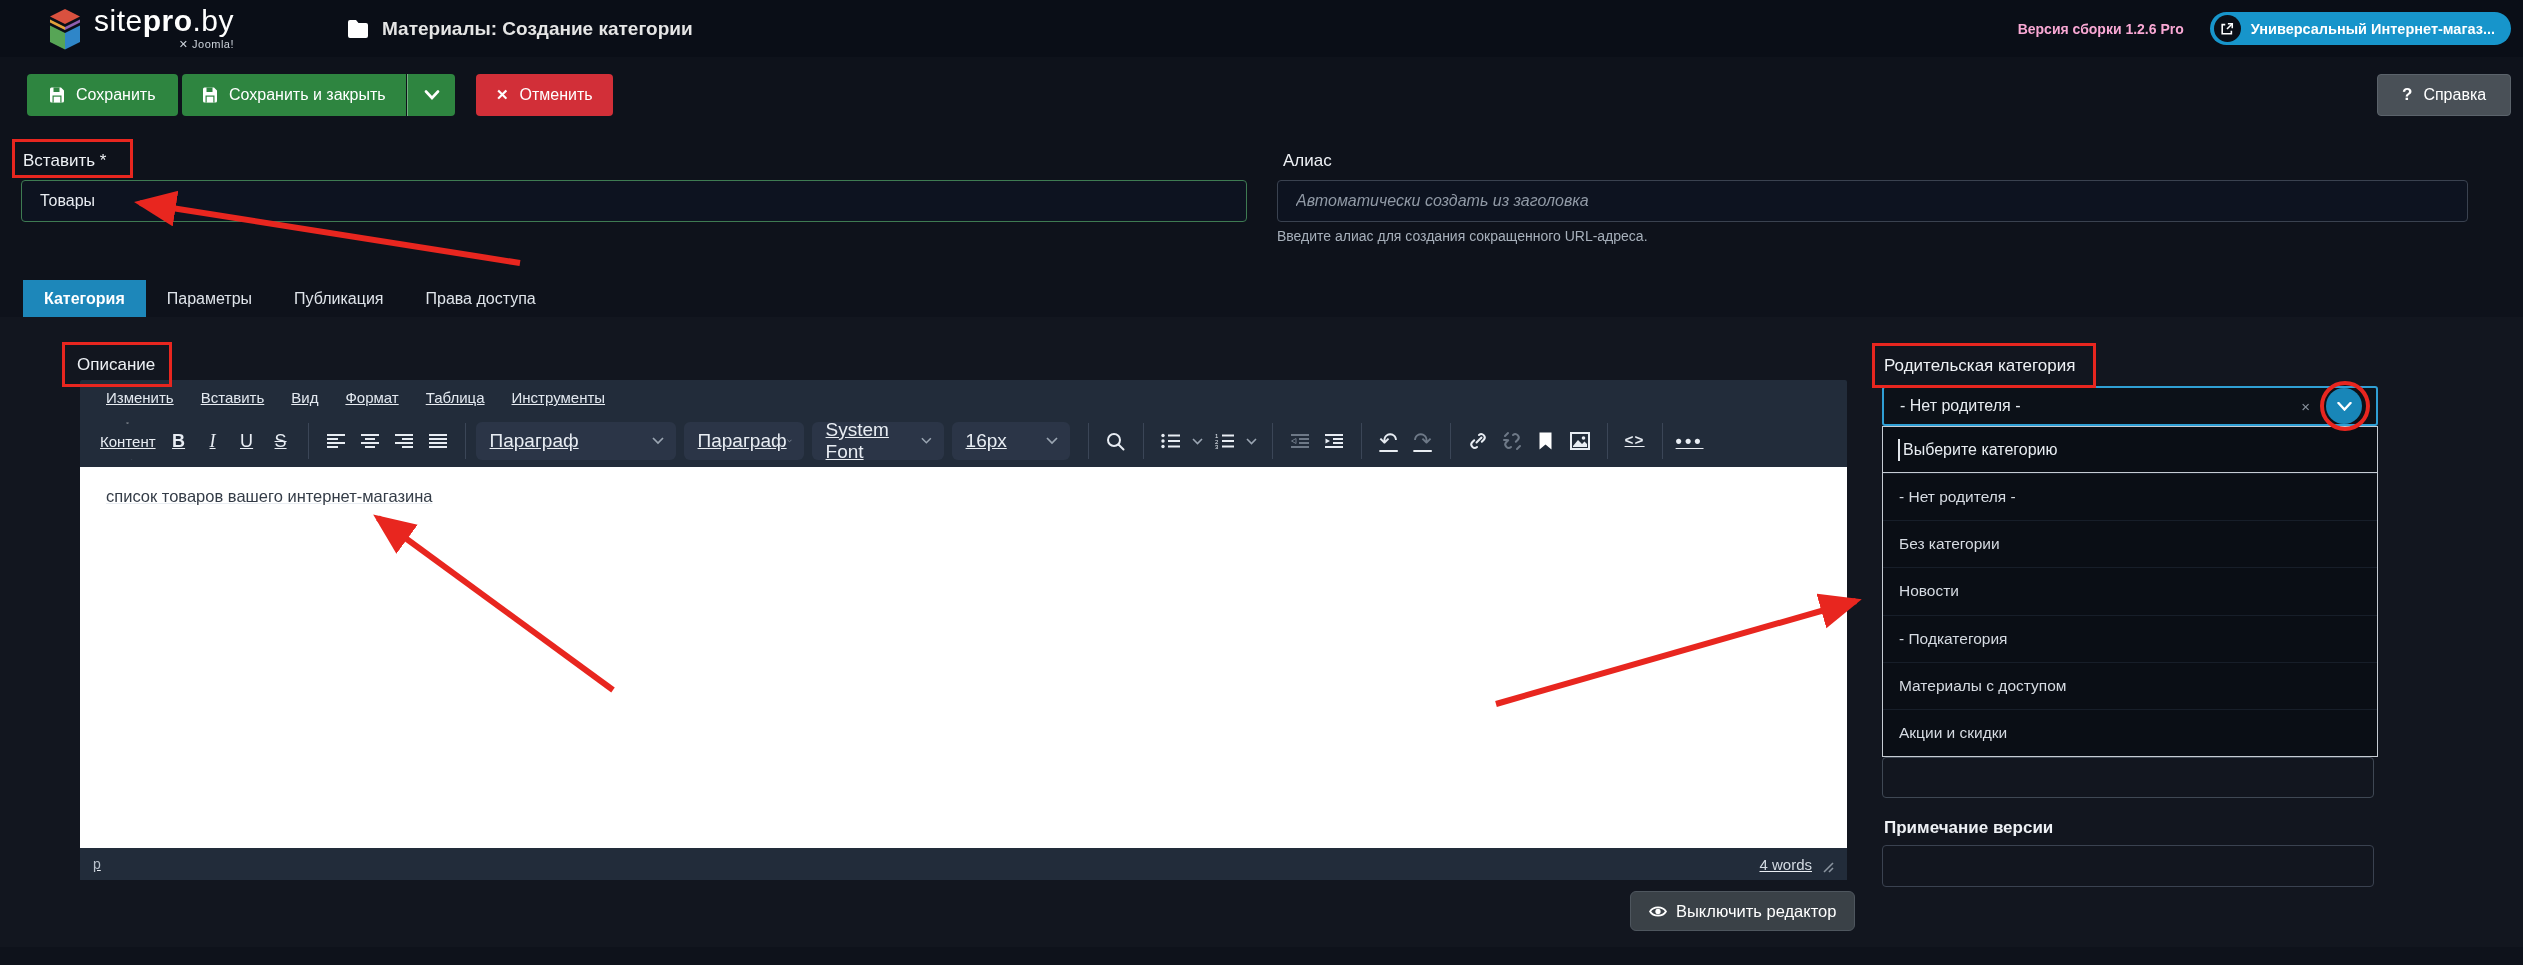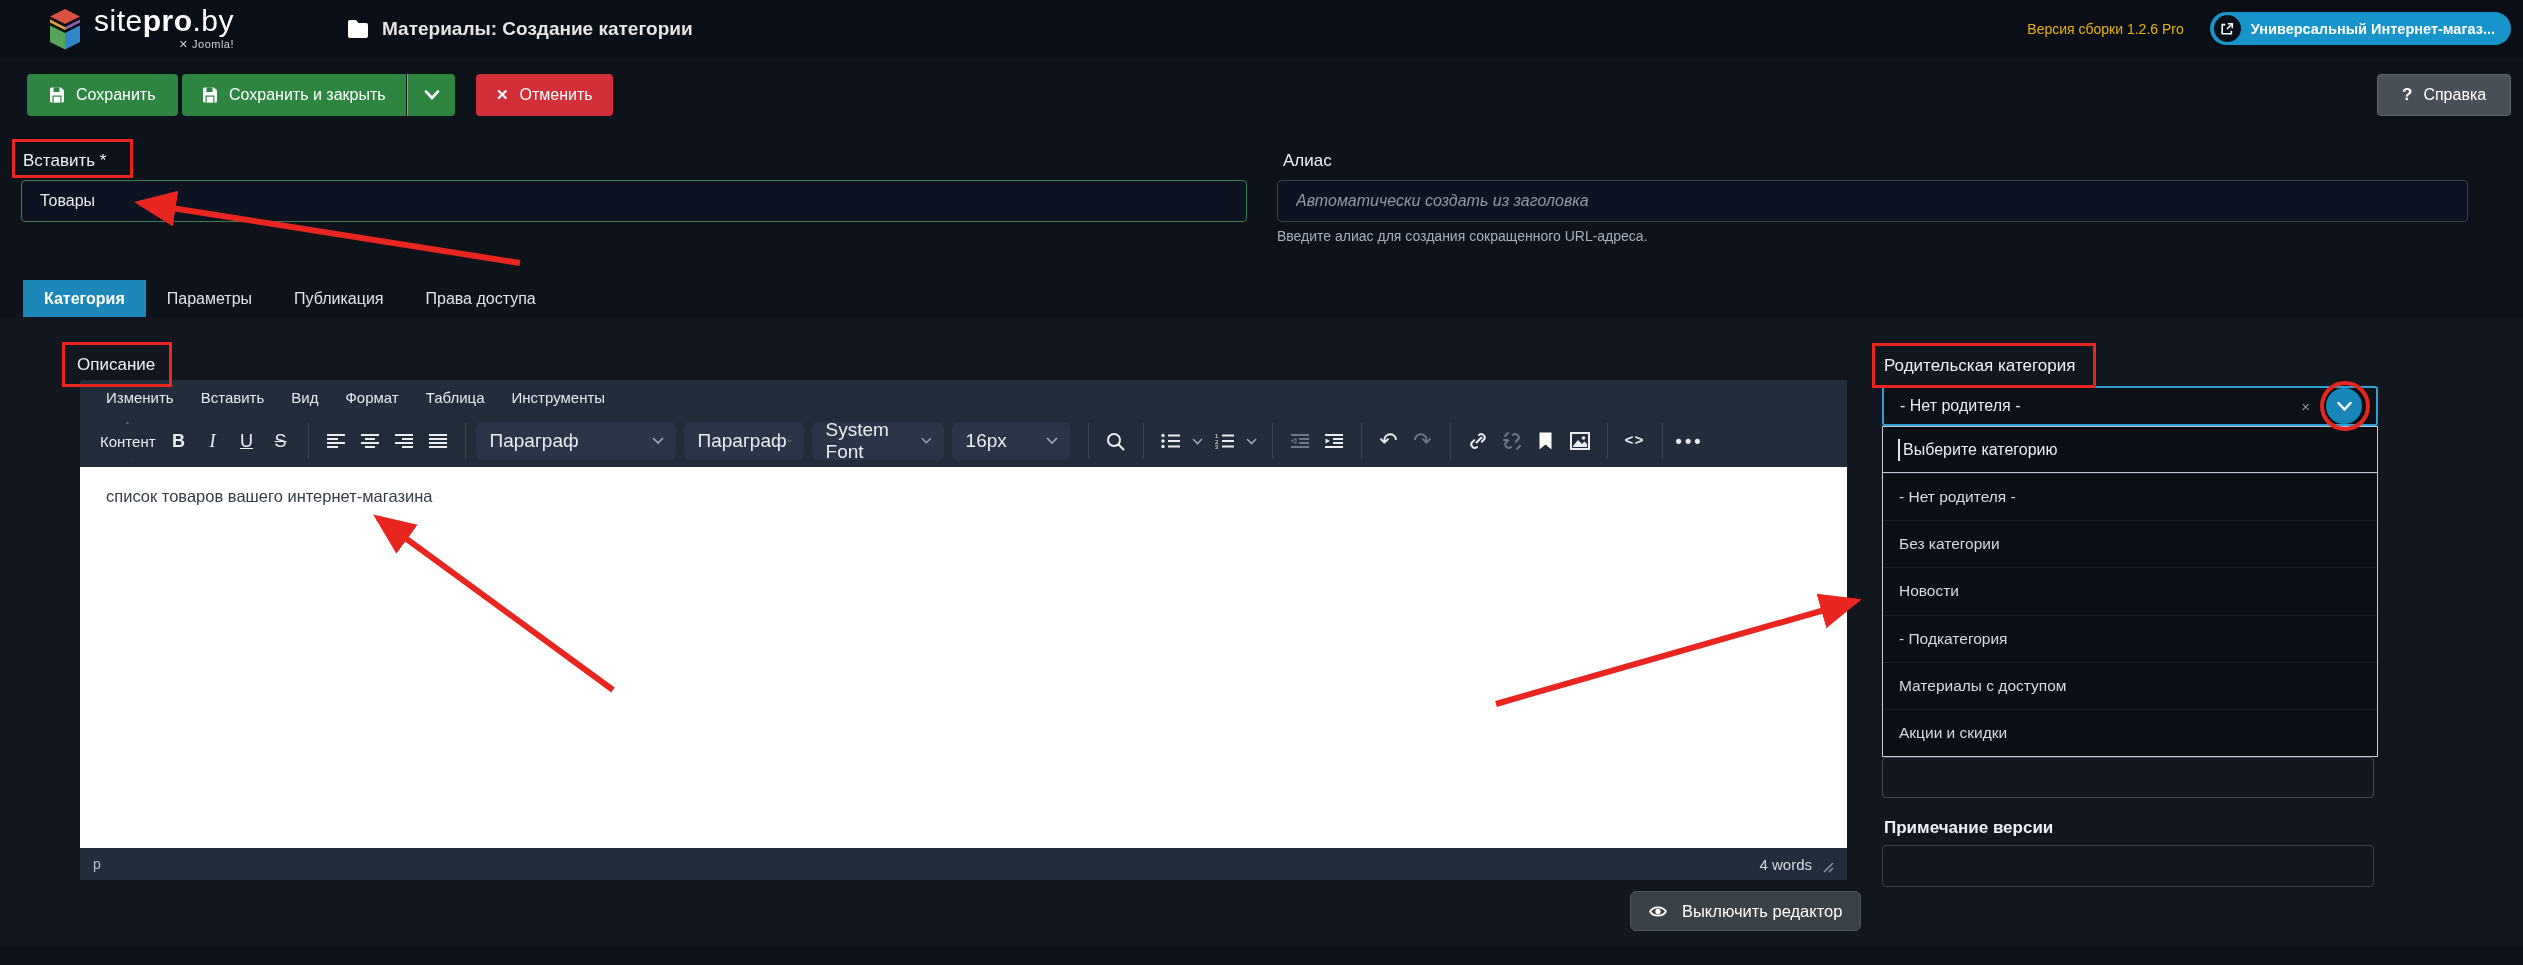--- a/index.html
+++ b/index.html
@@ -13,21 +13,21 @@
   .brand { display:flex; align-items:flex-start; gap:10px; margin-left:46px; cursor:pointer; }
   .brand-mark { width:38px; height:42px; margin-top:3px; }
   .brand-text { line-height:1; }
   .brand-main { font-size:30px; color:#ffffff; letter-spacing:.5px; }
   .brand-main .b-site { font-weight:400; }
   .brand-main .b-pro  { font-weight:700; }
   .brand-main .b-by   { font-weight:400; }
   .brand-sub { font-size:11px; color:#cdd3db; text-align:right; margin-top:3px; letter-spacing:.5px; }
   .page-title { display:flex; align-items:center; gap:13px; margin-left:113px; font-size:19px; font-weight:700; color:#e5e5e5; }
   .topbar-right { margin-left:auto; margin-right:12px; display:flex; align-items:center; gap:26px; }
-  .version { font-size:14px; color:#eab308; }
+  .version { font-size:14px; color:#f9a8d4;font-weight:bold; }
   .template-pill { display:flex; align-items:center; gap:10px; height:33px; padding:0 16px 0 4px;
                    background:#1795cb; border-radius:17px; color:#fff; font-size:14.5px; font-weight:700; cursor:pointer; }
   .pill-circle { width:27px; height:27px; border-radius:50%; background:#0b0f17; display:flex; align-items:center; justify-content:center; }
 
   
   .abtn { position:absolute; top:74px; height:42px; display:flex; align-items:center; gap:11px;
           border:none; border-radius:4px; color:#fff; font-size:16px; font-family:inherit; cursor:pointer; }
   .btn-save { left:27px; padding:0 22px; background:#2e8540; }
   .btn-saveclose { left:182px; padding:0 20px; background:#2e8540; border-radius:4px 0 0 4px; }
   .btn-caret { left:407px; width:48px; justify-content:center; background:#2e8540;
@@ -51,21 +51,21 @@
   
   .tabs { position:absolute; left:23px; top:280px; height:37px; display:flex; }
   .tab { display:flex; align-items:center; padding:0 21px; font-size:16px; color:#dfe4ea; cursor:pointer; }
   .tab.active { background:#1d87ba; color:#fff; font-weight:700; }
   .panel-bg { position:absolute; left:0; top:317px; width:2523px; height:630px; background:#12161f; }
 
   .lbl-desc { left:77px; top:355px; }
 
   
   .editor { position:absolute; left:80px; top:380px; width:1767px; height:500px;
-            background:#222c3a; border-radius:2px; display:flex; flex-direction:column; }
+            background:#222c3a; border-radius:2px; display:flex; flex-direction:column;text-decoration:underline; }
   .ed-menubar { height:35px; display:flex; align-items:center; gap:27px; padding-left:26px;
                 font-size:15px; color:#e3e9f0; }
   .ed-menubar span { cursor:pointer; }
   .ed-toolbar { height:52px; display:flex; align-items:center; padding:0 14px; color:#e8edf3; }
   .tb { display:flex; align-items:center; justify-content:center; min-width:34px; height:38px;
         cursor:pointer; font-size:18px; border-radius:4px;flex-direction:column; }
   .tb.muted { color:#6e7987; }
   .tb.muted svg * { stroke:#6e7987 !important; fill:none; }
   .sep { width:1px; height:36px; background:#3b4657; margin:0 10px; }
   .tb-bold { font-weight:800; } .tb-italic { font-style:italic; font-family:"Liberation Serif",serif; }
@@ -74,21 +74,21 @@
                justify-content:space-between; padding:0 12px 0 14px; font-size:19px; cursor:pointer; margin-right:8px; }
   .cw1{width:200px;} .cw2{width:120px;} .cw3{width:132px;} .cw4{width:118px;}
   .small-chev { margin-left:7px; }
   .ed-content { flex:1; background:#ffffff; color:#343c47; font-size:16.5px; overflow:hidden; }
   .ed-content p { padding:20px 0 0 26px; }
   .ed-status { height:32px; background:#222c3a; display:flex; align-items:center; padding:0 13px; }
   .st-path { font-size:14px; color:#b9c2cc; }
   .st-right { margin-left:auto; display:flex; align-items:flex-end; gap:10px; font-size:15px; color:#d3dae2; }
   .btn-toggle-editor { position:absolute; left:1630px; top:891px; height:40px; padding:0 18px;
             background:#3a4147; border:1px solid #4e565e; border-radius:6px; color:#fff;
-            font-size:16.5px; font-family:inherit; display:flex; align-items:center; gap:15px; cursor:pointer; }
+            font-size:16.5px; font-family:inherit; display:flex; align-items:center; gap:9px; cursor:pointer; }
 
   
   .lbl-parent { left:1884px; top:356px; }
   .combobox { position:absolute; left:1882px; top:386px; width:496px; height:40px; background:#0c1118;
               border:2px solid #2f9fd4; border-radius:3px; display:flex; align-items:center; cursor:pointer; }
   .combobox-value { padding-left:16px; font-size:16px; color:#e8ecf1; }
   .combo-clear { position:absolute; right:66px; top:0; height:36px; display:flex; align-items:center;
                  color:#8a939e; font-size:15px; cursor:pointer; }
   .combo-btn { position:absolute; right:14px; top:0; width:36px; height:36px; border-radius:50%;
                background:#1886b8; display:flex; align-items:center; justify-content:center; cursor:pointer; }

